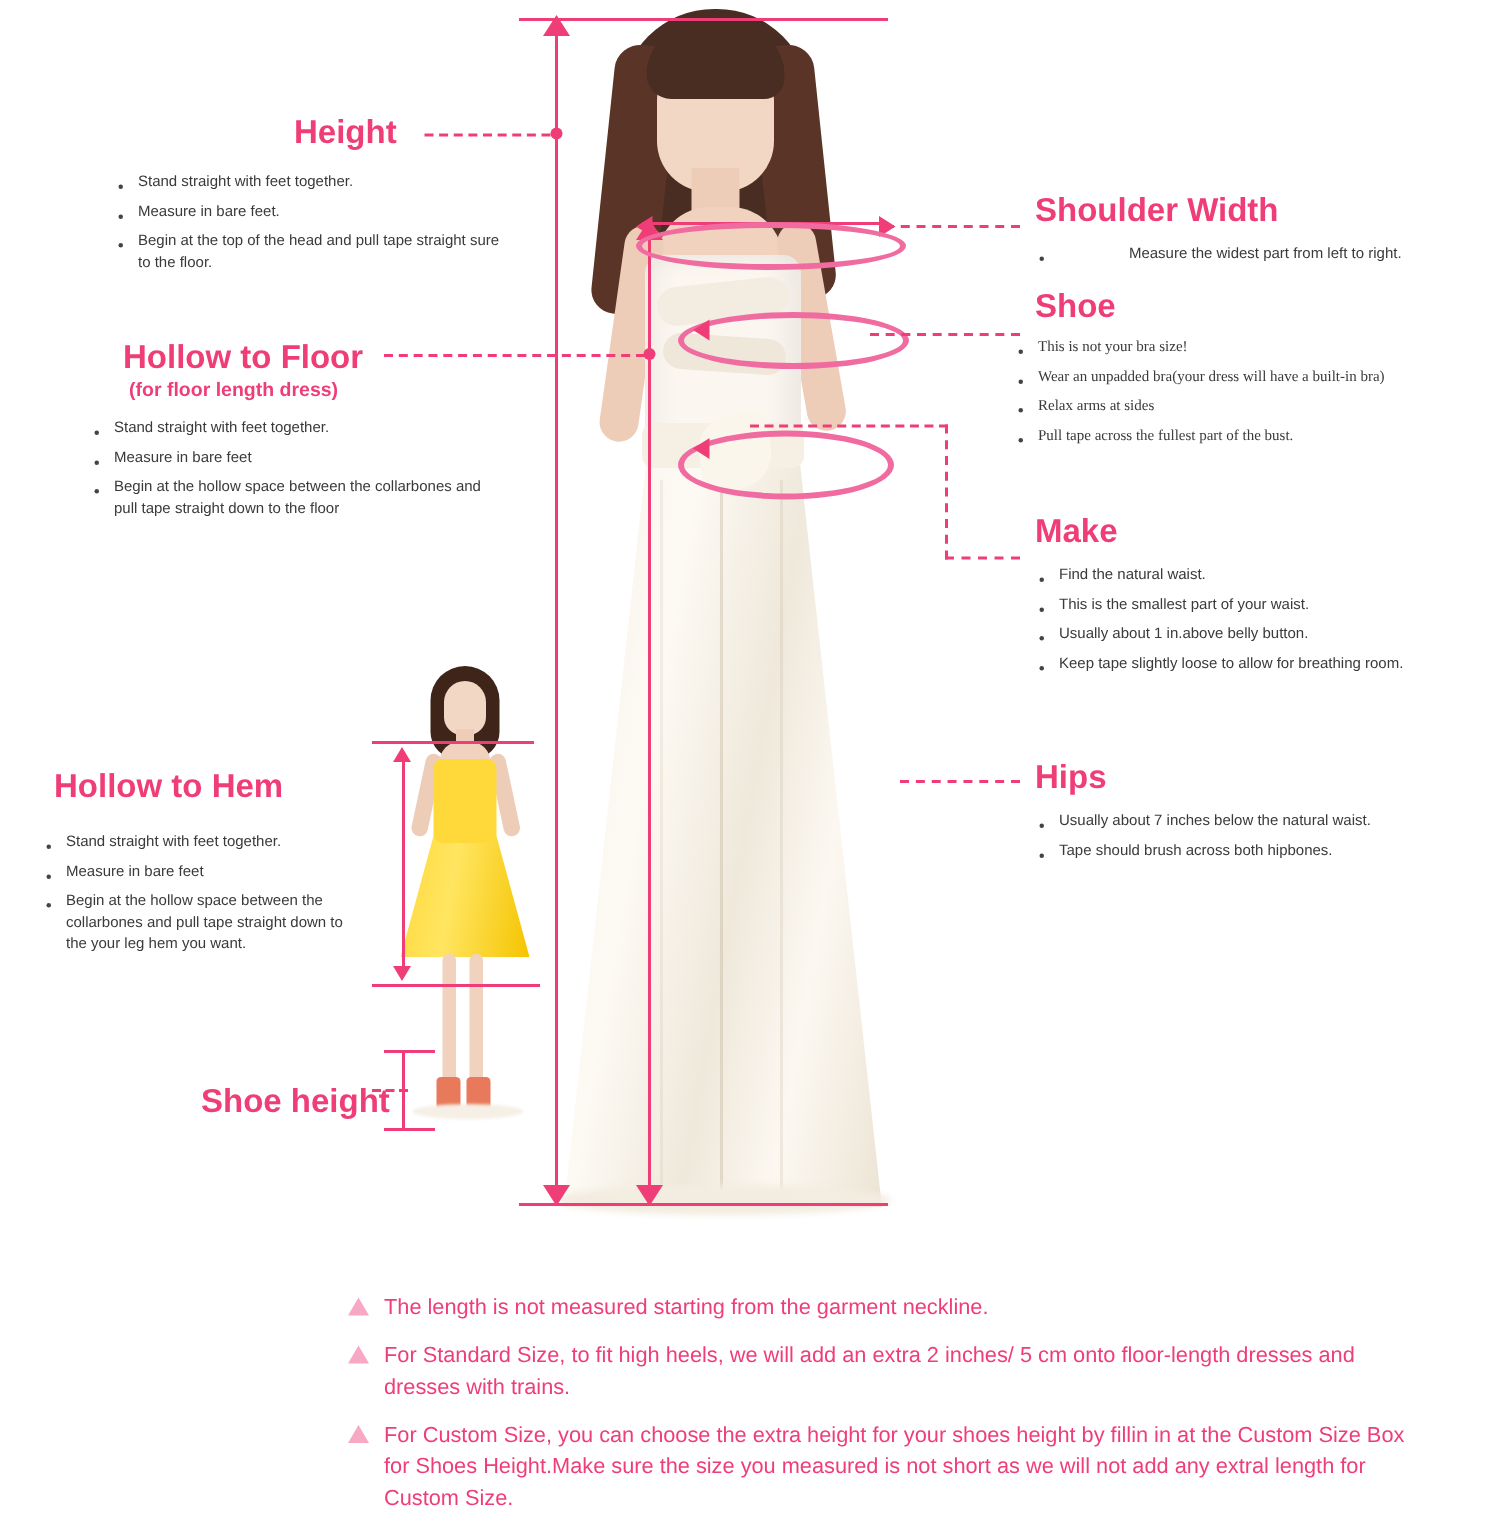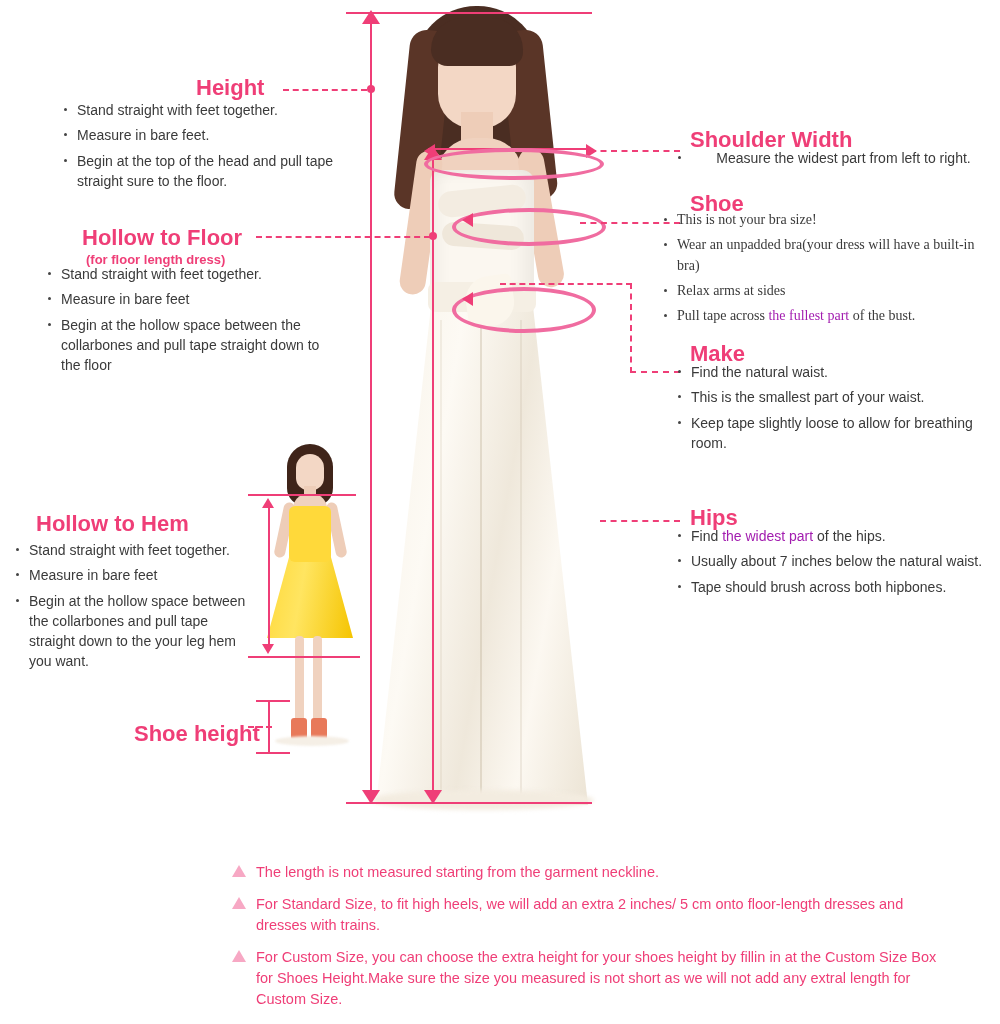--- a/index.html
+++ b/index.html
@@ -32,42 +32,42 @@
     white-space: nowrap;
   }
   .subheading {
     color: #ef3e77;
     font-size: 13px;
     font-weight: bold;
     white-space: nowrap;
   }
   ul.bullets {
     list-style: none;
-    margin: 0;
+    margin: 15px;
     padding: 0;
-    font-size: 14px;
+    font-size: 10px;
     color: #3a3a3a;
     line-height: 1.45;
   }
   ul.bullets li {
     position: relative;
     padding-left: 15px;
     margin-bottom: 5px;
   }
   ul.bullets li::before {
     content: "";
     position: absolute;
     left: 2px;
     top: 8px;
     width: 3px;
     height: 3px;
     border-radius: 50%;
     background: #444;
   }
-  .pinktext { color: #a21caf; }
+  .pinktext { color: #404040; }
 
   
   .notes {
     position: absolute;
     left: 232px;
     top: 862px;
     width: 720px;
   }
   .note {
     position: relative;
@@ -390,30 +390,30 @@
     </ul>
   </div>
 
   <div class="abs" style="left:690px; top:342px;">
     <div class="heading">Make</div>
   </div>
   <div class="abs" style="left:676px; top:362px; width:320px;">
     <ul class="bullets">
       <li>Find the natural waist.</li>
       <li>This is the smallest part of your waist.</li>
+      <li>Usually about 1 in.above belly button.</li>
       <li>Keep tape slightly loose to allow for breathing room.</li>
     </ul>
   </div>
 
   <div class="abs" style="left:690px; top:506px;">
     <div class="heading">Hips</div>
   </div>
   <div class="abs" style="left:676px; top:526px; width:320px;">
     <ul class="bullets">
-      <li><span>Find </span><span class="pinktext">the widest part</span><span> of the hips.</span></li>
       <li>Usually about 7 inches below the natural waist.</li>
       <li>Tape should brush across both hipbones.</li>
     </ul>
   </div>
 
   <div class="notes">
     <div class="note">
       <span class="tri"></span>
       <span>The length is not measured starting from the garment neckline.</span>
     </div>

